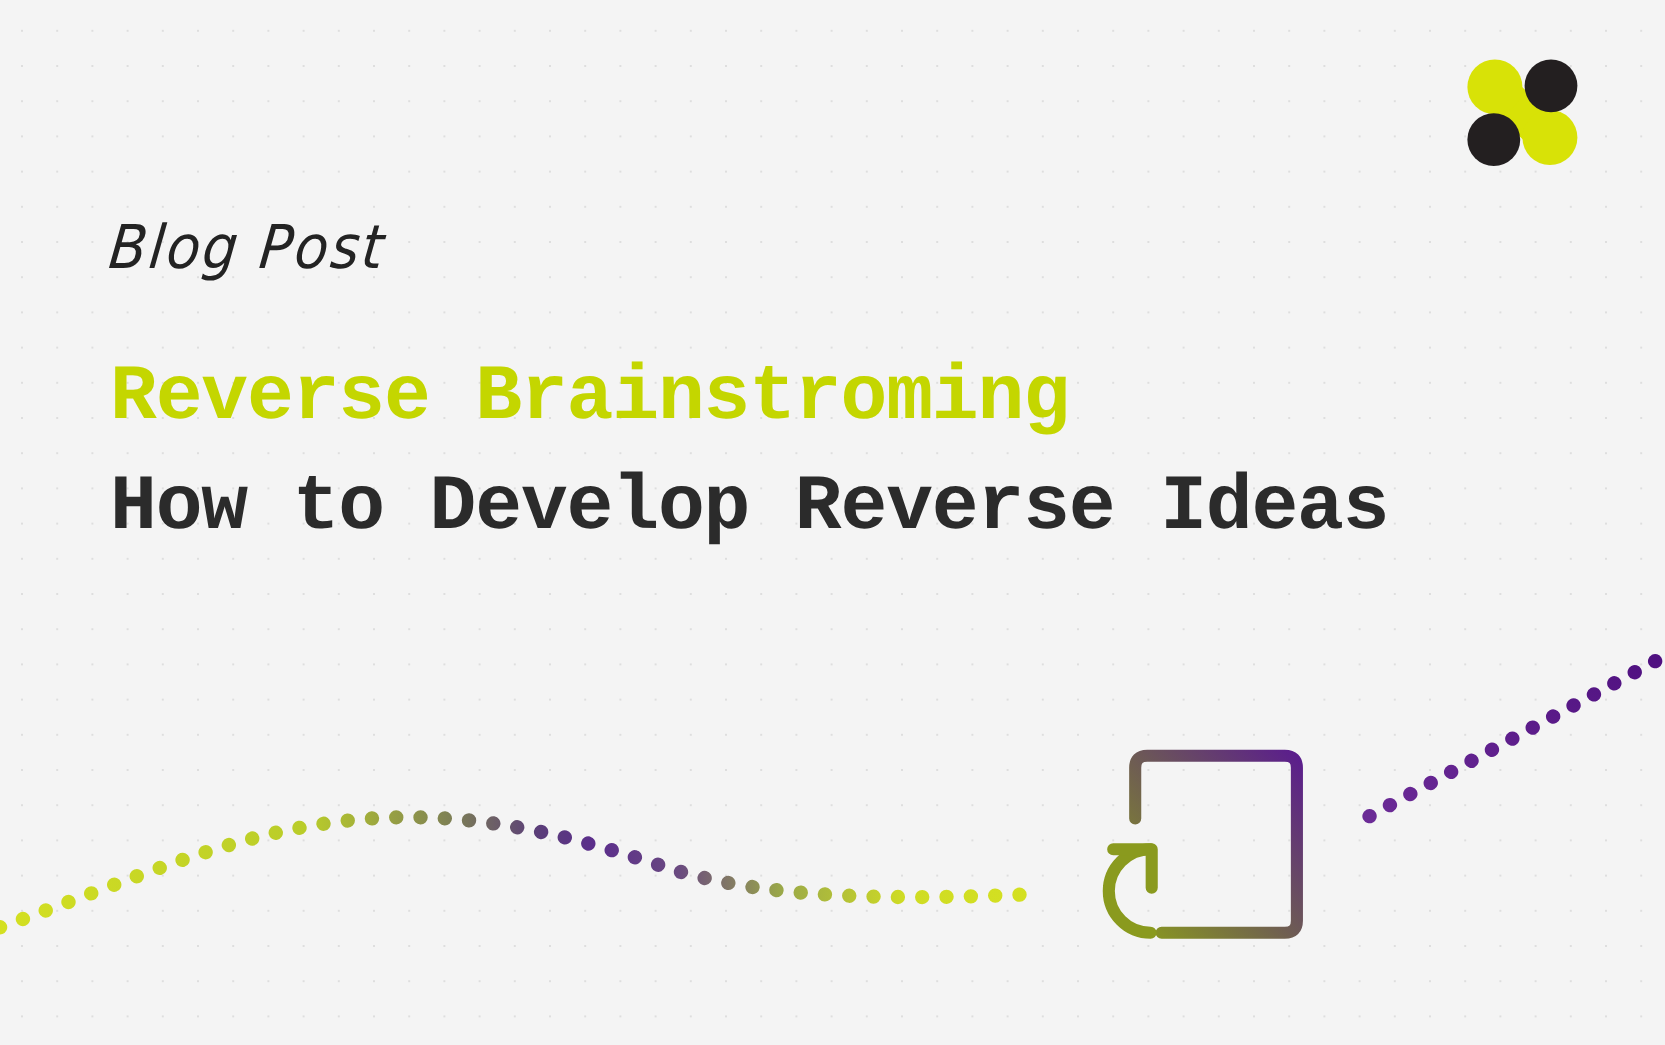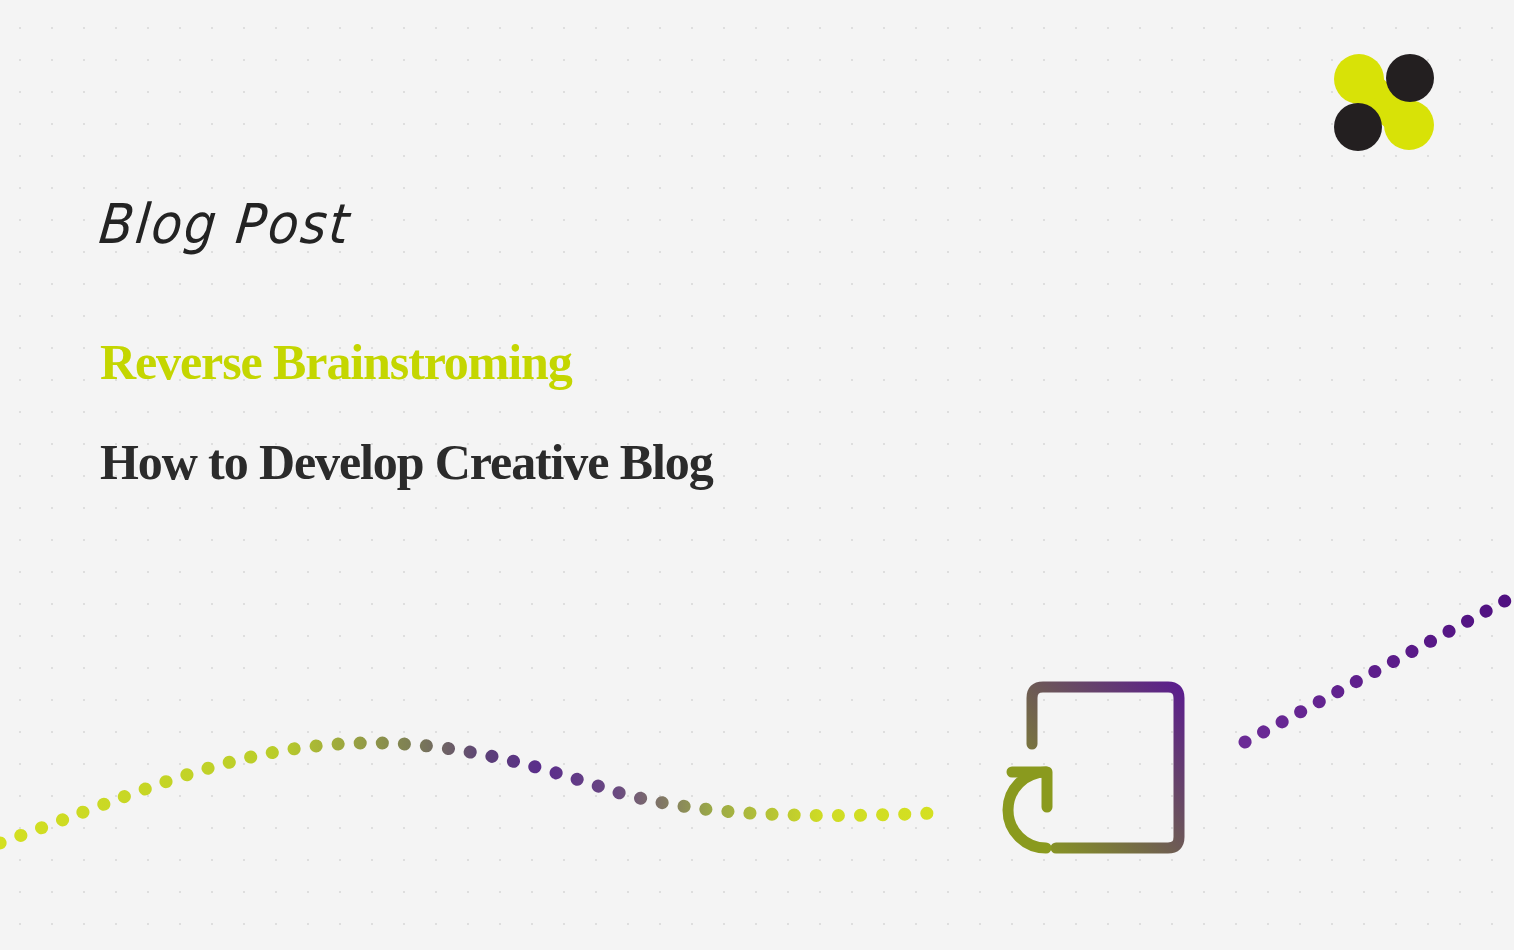--- a/index.html
+++ b/index.html
@@ -57,23 +57,23 @@
   }
 
   .headline-wrap {
     position: absolute;
     left: 100px;
     top: 312px;
     width: 1300px;
   }
 
   .headline-line {
-    font-family: Liberation Serif, serif;
+    font-family: Liberation Mono, monospace;
     font-weight: 700;
-    font-size: 50px;
+    font-size: 71px;
     line-height: 100px;
     letter-spacing: -1.1px;
     white-space: nowrap;
   }
 
   .headline-accent {
     color: #c4d600;
   }
 
   .headline-main {
@@ -129,21 +129,21 @@
     <circle cx="28" cy="28" r="25" fill="#d8e207"></circle>
     <circle cx="78" cy="74" r="25" fill="#d8e207"></circle>
     <circle cx="79" cy="27" r="24" fill="#231f20"></circle>
     <circle cx="27" cy="76" r="24" fill="#231f20"></circle>
   </svg>
 
   <div class="eyebrow">Blog Post</div>
 
   <div class="headline-wrap">
     <div class="headline-line headline-accent">Reverse Brainstroming</div>
-    <div class="headline-line headline-main">How to Develop Creative Blog</div>
+    <div class="headline-line headline-main">How to Develop Reverse Ideas</div>
   </div>
 
   <svg class="doc-icon" viewBox="0 0 190 180" xmlns="http://www.w3.org/2000/svg">
     <g stroke="url(#docGrad)" fill="none" stroke-width="11">
 
       <path d="M 32 66 L 32 20 Q 32 9 43 9 L 168 9 Q 179 9 179 20 L 179 159 Q 179 170 168 170 L 56 170" stroke-linecap="round" stroke-linejoin="round"></path>
 
       <path d="M 76 48 L 143 48" stroke-width="12"></path>
       <path d="M 95 89 L 143 89" stroke-width="12"></path>
       <path d="M 95 127 L 124 127" stroke-width="12"></path>

